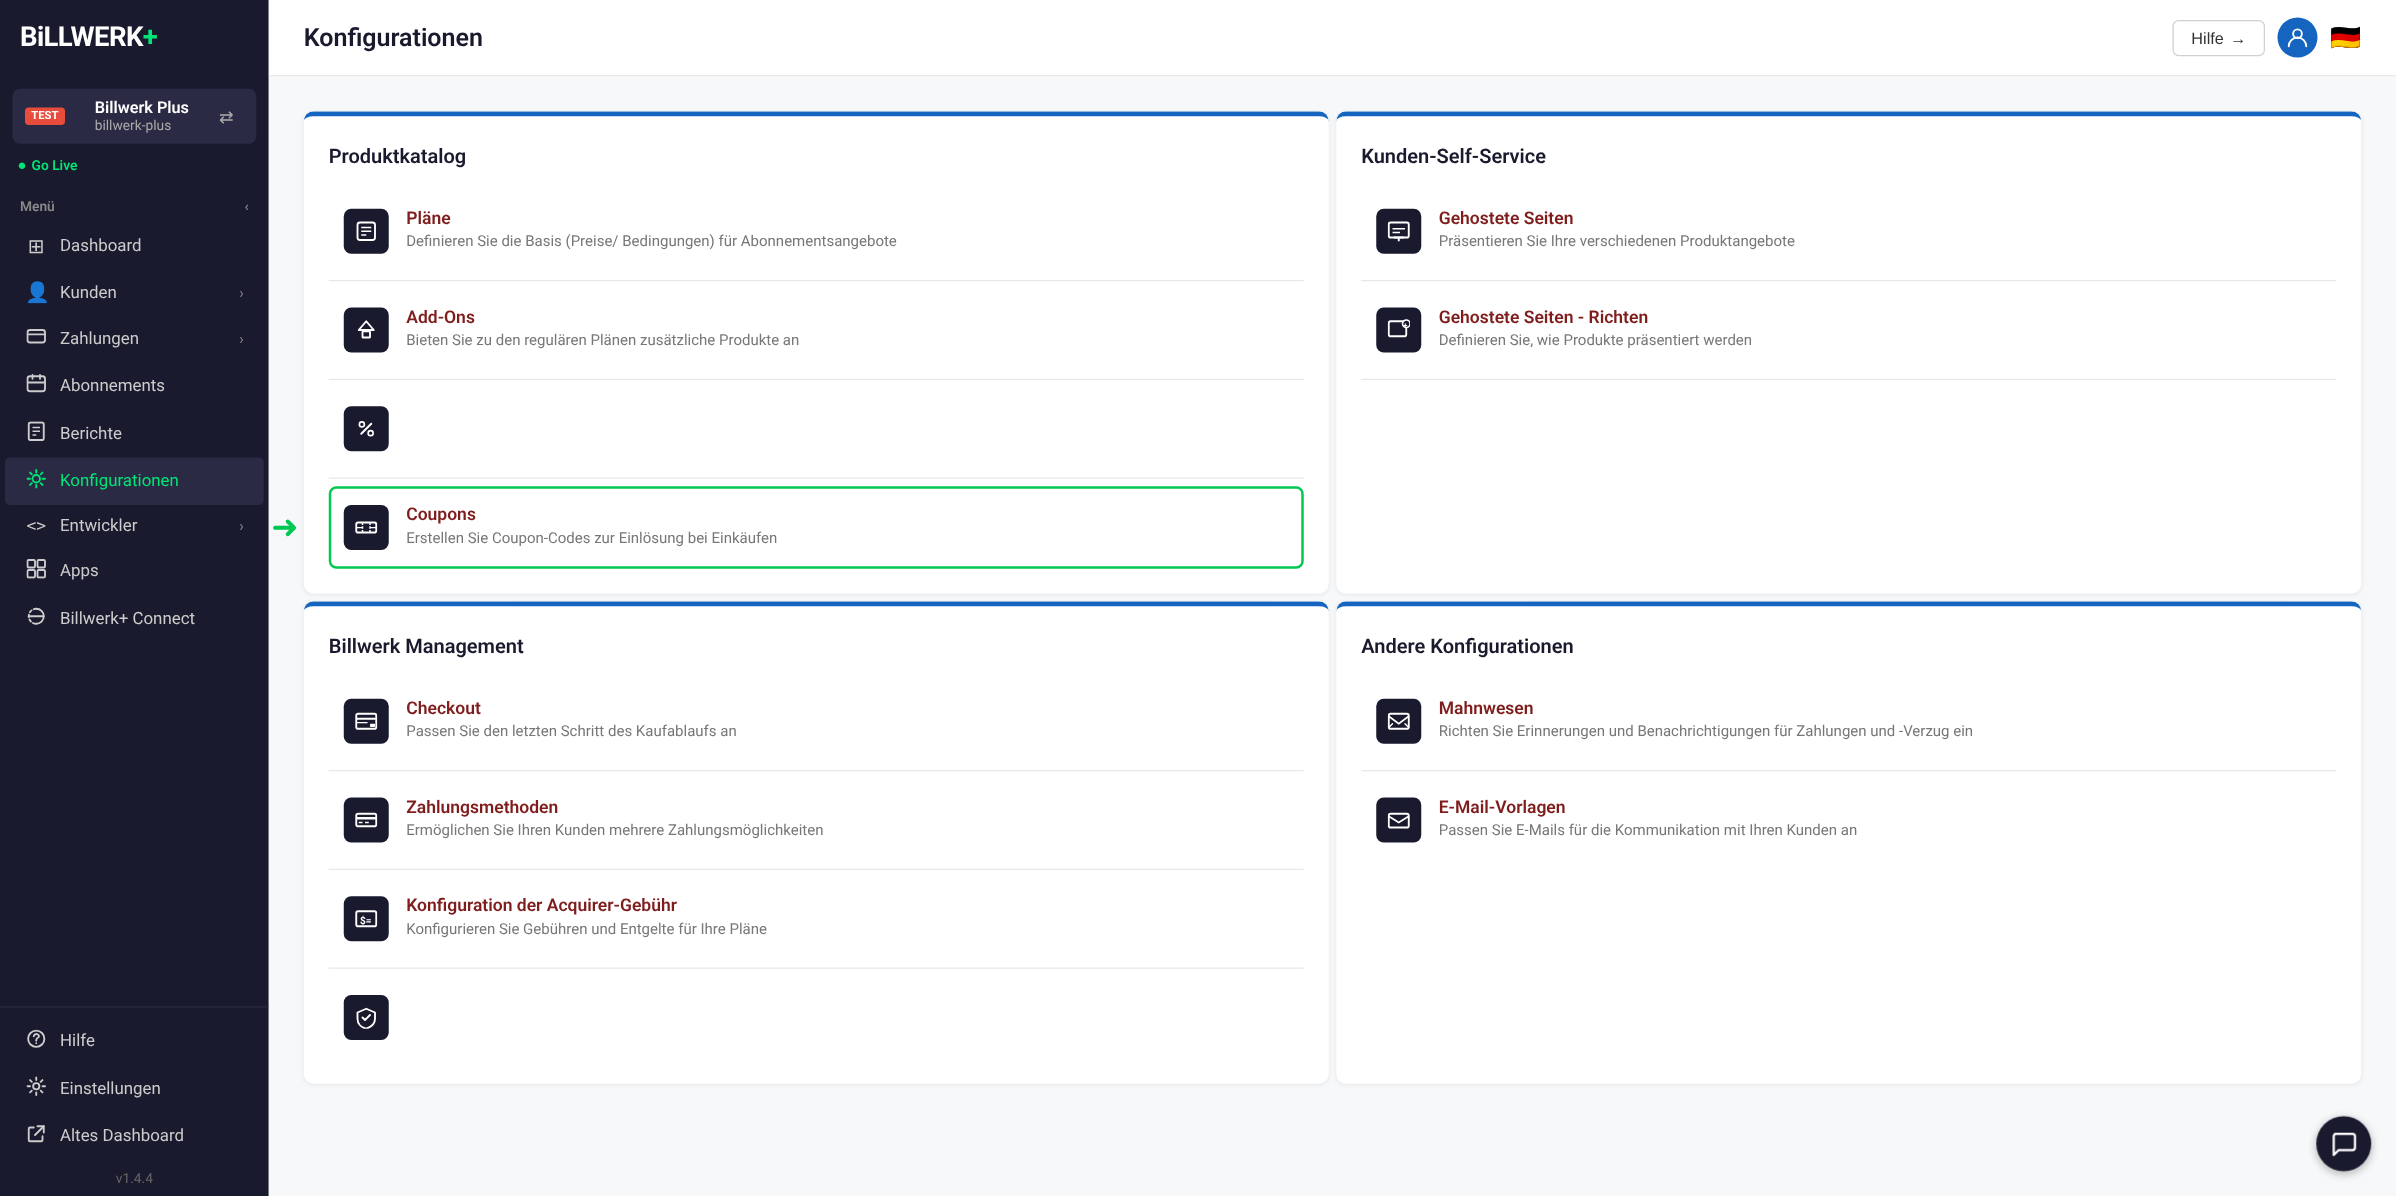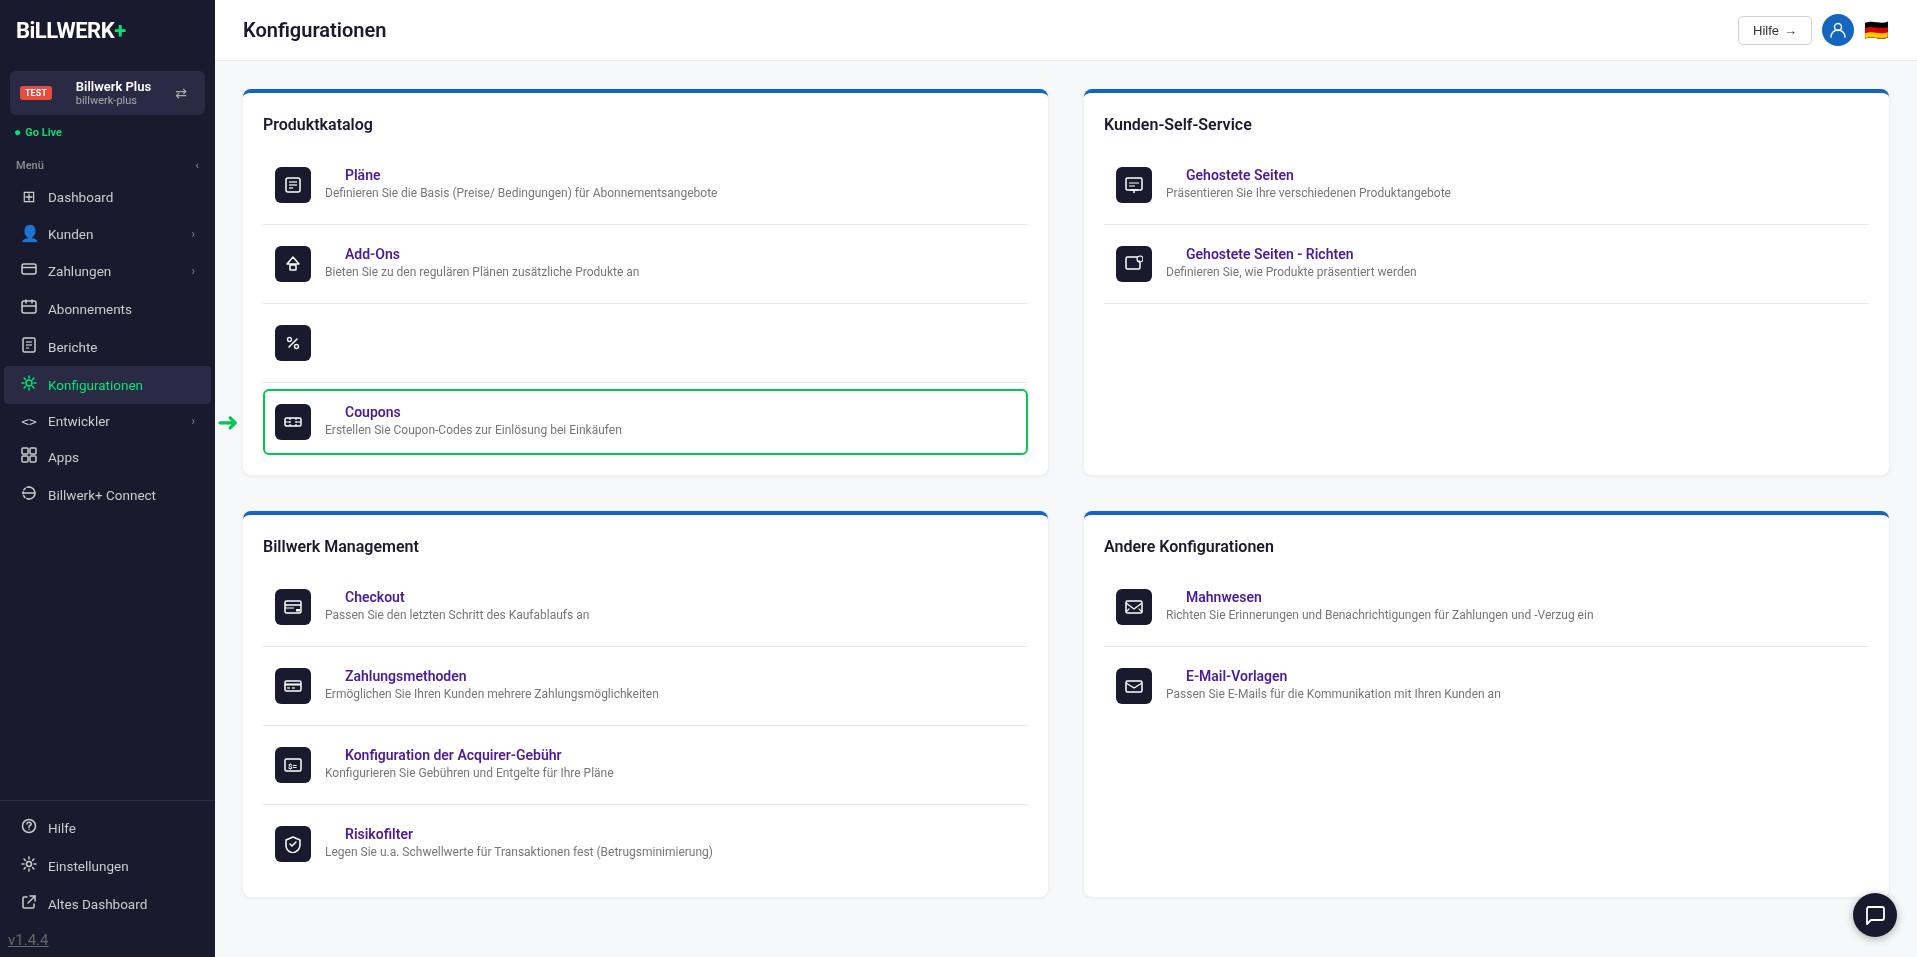--- a/index.html
+++ b/index.html
@@ -109,24 +109,24 @@
       font-size: 12px;
       color: #888;
     }
 
     .sidebar-bottom {
       margin-top: auto;
       border-top: 1px solid #2a2a45;
       padding-top: 8px;
     }
     .version-text {
-      font-size: 15px;
+      text-align: center;
+      font-size: 11px;
       color: #666;
       padding: 8px;
-      text-decoration: underline;
     }
 
     
     #main {
       flex: 1;
       overflow-y: auto;
       background: #f7f8fa;
     }
 
     
@@ -175,21 +175,21 @@
     .flag {
       font-size: 20px;
       cursor: pointer;
     }
 
     
     .page-content {
       padding: 28px;
       display: grid;
       grid-template-columns: 1fr 1fr;
-      gap: 36px;
+      gap: 6px;
     }
 
     .config-card {
       background: #fff;
       border-radius: 8px;
       border-top: 4px solid #1565c0;
       box-shadow: 0 1px 4px rgba(0,0,0,0.07);
       padding: 22px 20px 18px;
     }
 
@@ -225,23 +225,22 @@
       align-items: center;
       justify-content: center;
       color: #fff;
       font-size: 16px;
       flex-shrink: 0;
     }
     .config-item-text {}
     .config-item-name {
       font-size: 14px;
       font-weight: 600;
-      color: #4c1d95;
+      color: #7f1d1d;
       margin-bottom: 2px;
-      margin-left: 20px;
     }
     .config-item-desc {
       font-size: 12px;
       color: #777;
       line-height: 1.4;
     }
 
     .divider {
       height: 1px;
       background: #e8e8e8;
@@ -590,24 +589,20 @@
 
       <div class="divider"></div>
 
       <div class="config-item">
         <div class="config-item-icon">
           <svg width="18" height="18" viewBox="0 0 18 18" fill="none">
               <path d="M9 2l7 3v5c0 3.5-3 6.5-7 8C5 17 2 14 2 10V5l7-3z" stroke="white" stroke-width="1.5" stroke-linejoin="round"></path>
               <path d="M6 9l2 2 4-4" stroke="white" stroke-width="1.5" stroke-linecap="round" stroke-linejoin="round"></path>
             </svg>
         </div>
-        <div class="config-item-text">
-          <div class="config-item-name">Risikofilter</div>
-          <div class="config-item-desc">Legen Sie u.a. Schwellwerte für Transaktionen fest (Betrugsminimierung)</div>
-        </div>
       </div>
     </div>
 
     <div class="config-card">
       <div class="card-title">Andere Konfigurationen</div>
 
       <div class="config-item">
         <div class="config-item-icon">
           <svg width="18" height="18" viewBox="0 0 18 18" fill="none">
               <rect x="1" y="3" width="16" height="12" rx="1.5" stroke="white" stroke-width="1.5"></rect>

